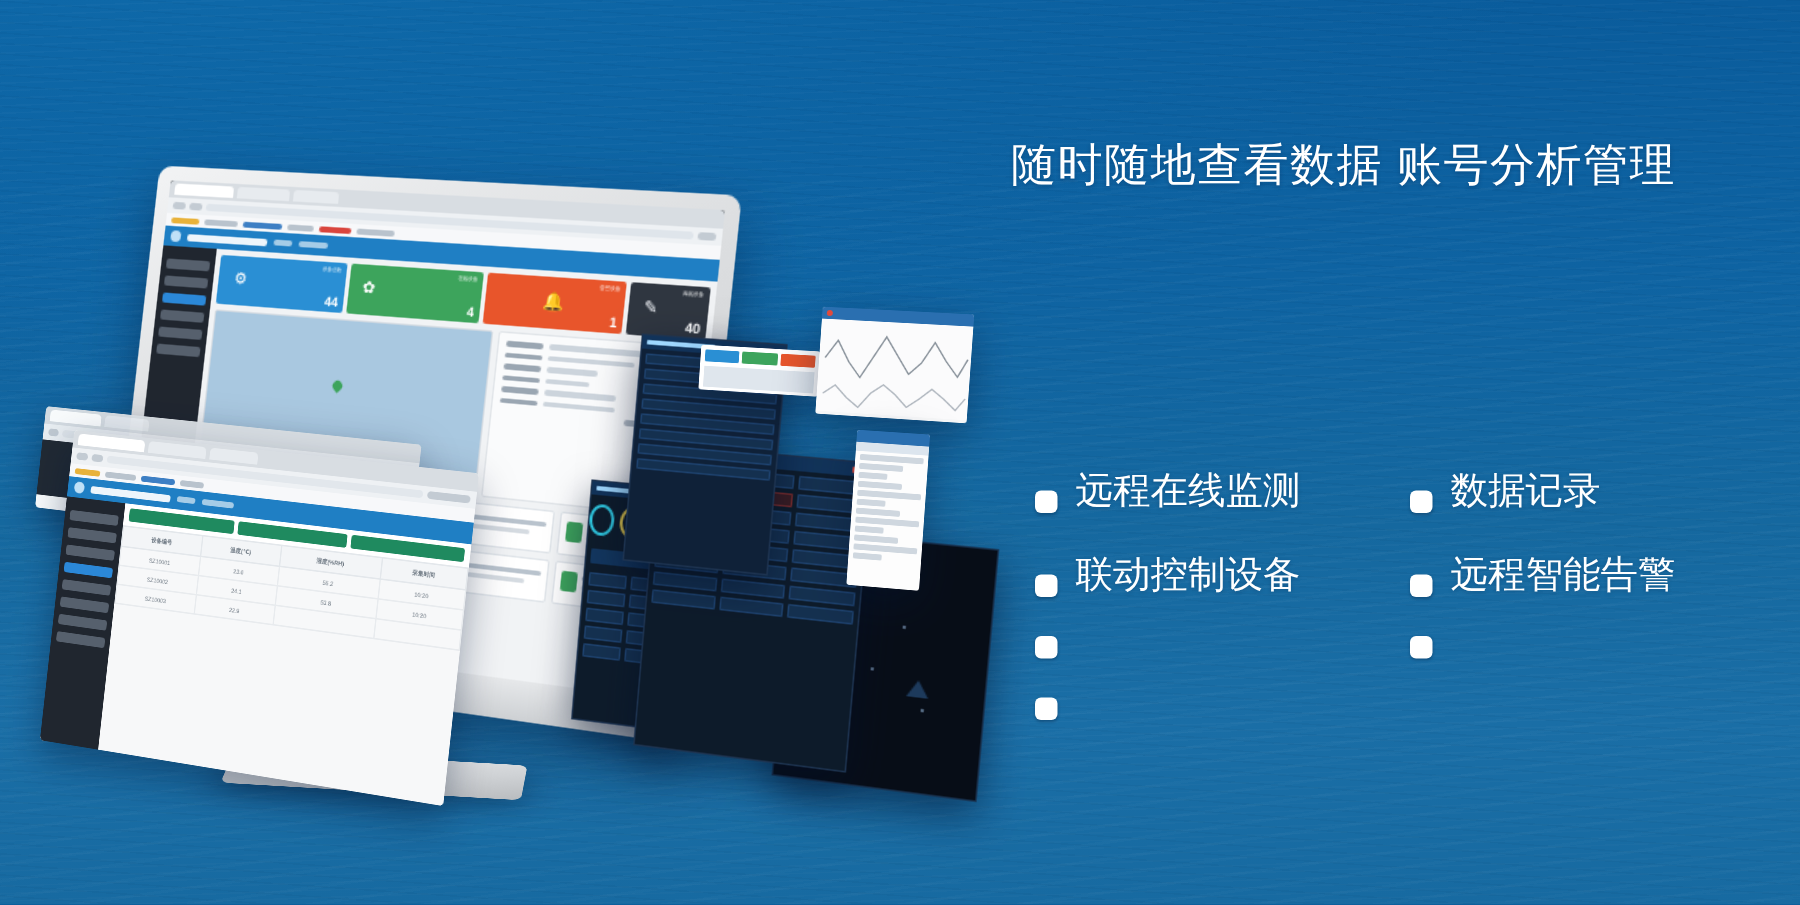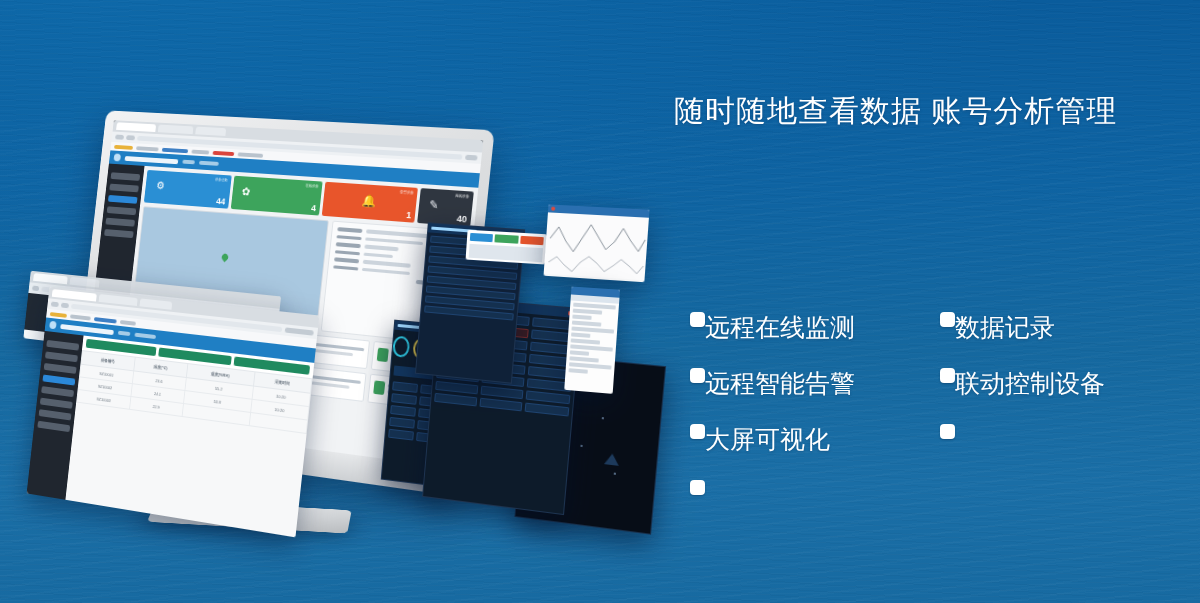--- a/index.html
+++ b/index.html
@@ -41,21 +41,21 @@
   }
   .subhead{
     margin:14px 0 0 2px;font-size:30px;line-height:38px;color:#ffffff;
     letter-spacing:1px;white-space:nowrap;font-weight:400;
     text-shadow:0 1px 3px rgba(0,20,50,.25);
   }
   .features{
     position:absolute;left:690px;top:312px;width:470px;
     display:grid;grid-template-columns:250px 220px;row-gap:26px;
   }
-  .feat{display:flex;align-items:flex-start;}
+  .feat{display:flex;align-items:flex-end;gap:12px;}
   .bullet{
     width:15px;height:15px;border-radius:4px;background:#ffffff;flex:0 0 auto;
     box-shadow:0 1px 2px rgba(0,20,50,.3);
   }
   .feat-label{font-size:25px;line-height:30px;color:#ffffff;white-space:nowrap;
     text-shadow:0 1px 3px rgba(0,20,50,.22);}
 
   
   .stage{position:absolute;left:0;top:0;width:700px;height:603px;
     perspective:1400px;}
@@ -632,29 +632,28 @@
     <div class="feat">
       <span class="bullet"></span>
       <span class="feat-label">远程在线监测</span>
     </div>
     <div class="feat">
       <span class="bullet"></span>
       <span class="feat-label">数据记录</span>
     </div>
     <div class="feat">
       <span class="bullet"></span>
-      <span class="feat-label">远程智能告警</span>
+      <span class="feat-label">联动控制设备</span>
     </div>
     <div class="feat">
       <span class="bullet"></span>
-      <span class="feat-label">联动控制设备</span>
+      <span class="feat-label">远程智能告警</span>
     </div>
     <div class="feat">
       <span class="bullet"></span>
-      <span class="feat-label">大屏可视化</span>
     </div>
     <div class="feat">
       <span class="bullet"></span>
     </div>
     <div class="feat">
       <span class="bullet"></span>
     </div>
   </div>
 
 </div>

